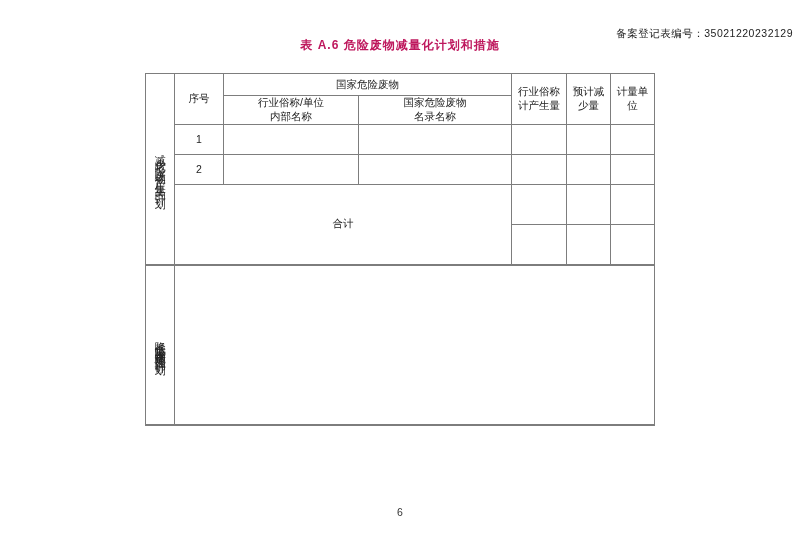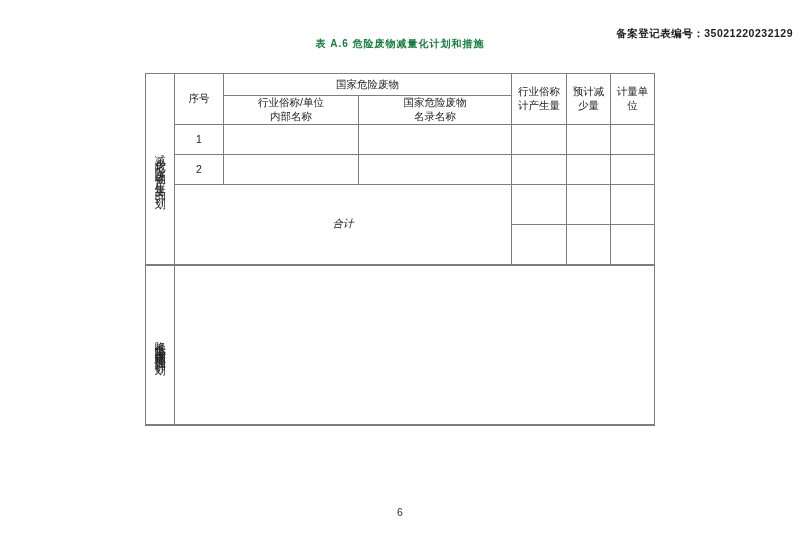--- a/index.html
+++ b/index.html
@@ -10,34 +10,34 @@
     background: #ffffff;
     font-family: "Liberation Sans", "DejaVu Sans", sans-serif;
     color: #222222;
     overflow: hidden;
   }
   .reg-no {
     position: absolute;
     top: 27px;
     right: 7px;
     font-size: 10.5px;
-    font-weight: bold;
+    font-weight: normal;
     letter-spacing: 0.5px;
     color: #1c1c1c;
   }
   .doc-title {
     position: absolute;
     top: 37px;
     left: 0;
     width: 100%;
     text-align: center;
-    font-size: 10px;
+    font-size: 12px;
     font-weight: bold;
     letter-spacing: 1px;
-    color: #15803d;
+    color: #be185d;
   }
   table.form {
     position: absolute;
     left: 145px;
     top: 73px;
     border-collapse: collapse;
     table-layout: fixed;
   }
   table.form td {
     border: 1px solid #7d7d7d;
@@ -45,21 +45,21 @@
     vertical-align: middle;
     padding: 0;
     font-size: 10.5px;
     line-height: 1.3;
     color: #222222;
     overflow: hidden;
   }
   tr.r-h1 { height: 22px; }
   tr.r-h2 { height: 29px; }
   tr.r-d  { height: 30px; }
-  tr.r-t  { height: 40px; font-style: italic; }
+  tr.r-t  { height: 40px; }
   tr.r-s2 { height: 160px; }
   tr.r-s2 td { border-top: 2px solid #7d7d7d; border-bottom: 2px solid #7d7d7d; }
   .pre { white-space: pre-line; }
   .vcell { vertical-align: middle; }
   .vtext {
     writing-mode: vertical-lr;
     text-orientation: upright;
     margin: 0 auto;
     font-size: 11px;
     color: #222222;

